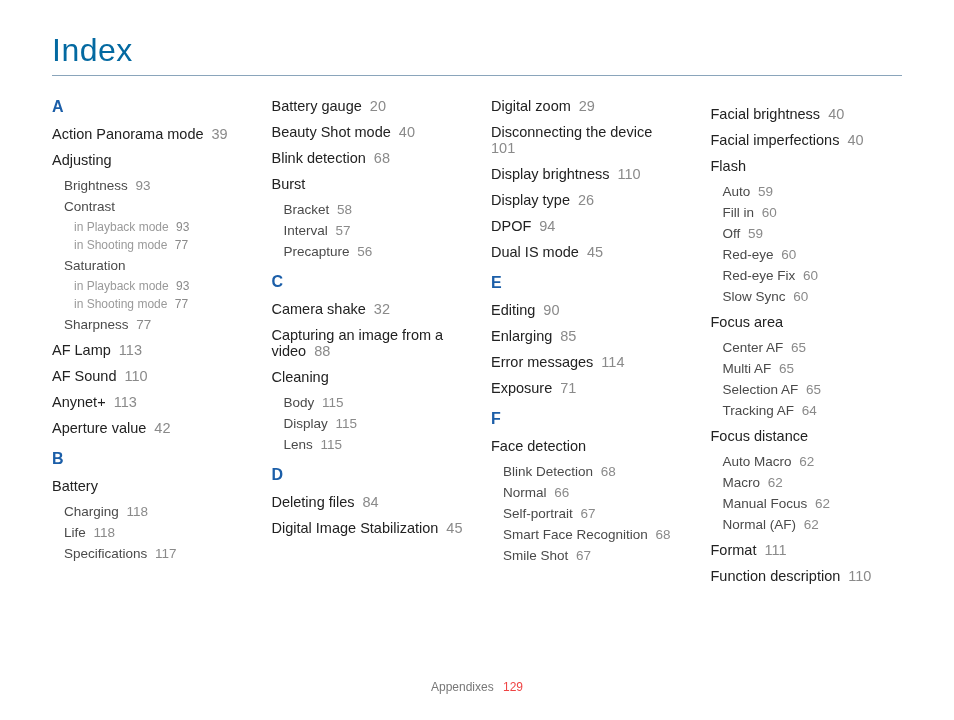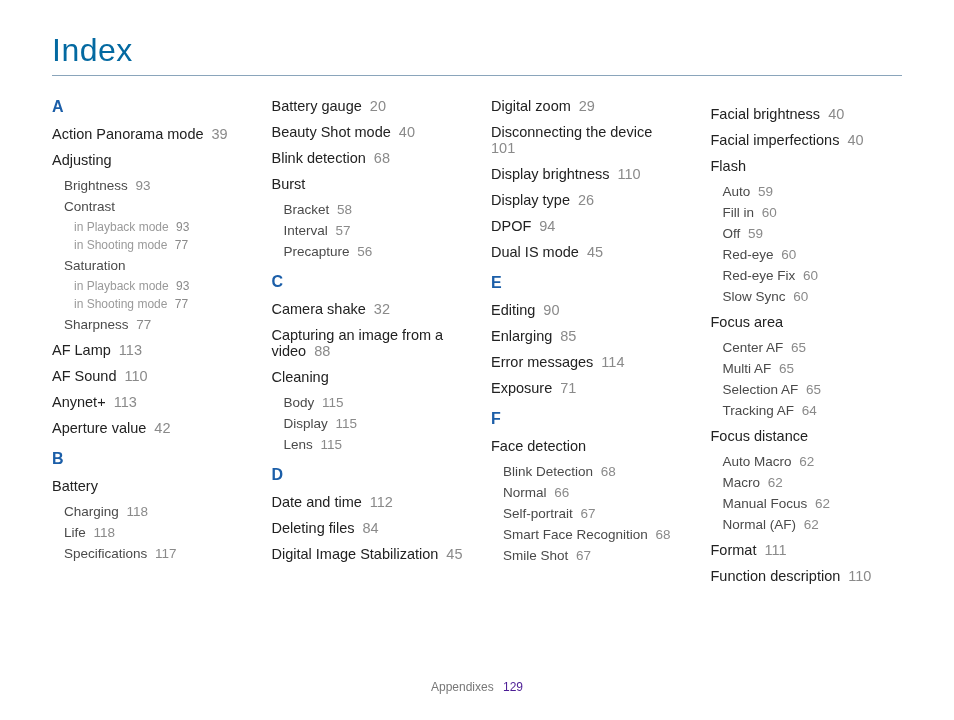--- a/index.html
+++ b/index.html
@@ -64,21 +64,21 @@
   }
   .footer {
     position: absolute;
     bottom: 26px;
     left: 0;
     right: 0;
     text-align: center;
     font-size: 12px;
     color: #777;
   }
-  .footer .pgnum { color: #4c1d95; margin-left: 6px; }
+  .footer .pgnum { color: #ef4444; margin-left: 6px; }
 </style>
 </head>
 <body>
 
 <div class="page">
   <h1 class="title">Index</h1>
   <hr class="rule">
   <div class="cols" id="cols">
       <div class="col">
         <div class="section-letter first">A</div>
@@ -111,21 +111,20 @@
         <div class="subentry"><span>Interval</span><span class="pg"> 57</span></div>
         <div class="subentry"><span>Precapture</span><span class="pg"> 56</span></div>
         <div class="section-letter">C</div>
         <div class="entry"><span>Camera shake</span><span class="pg"> 32</span></div>
         <div class="entry"><span>Capturing an image from a video</span><span class="pg"> 88</span></div>
         <div class="subhead">Cleaning</div>
         <div class="subentry"><span>Body</span><span class="pg"> 115</span></div>
         <div class="subentry"><span>Display</span><span class="pg"> 115</span></div>
         <div class="subentry"><span>Lens</span><span class="pg"> 115</span></div>
         <div class="section-letter">D</div>
-        <div class="entry"><span>Date and time</span><span class="pg"> 112</span></div>
         <div class="entry"><span>Deleting files</span><span class="pg"> 84</span></div>
         <div class="entry"><span>Digital Image Stabilization</span><span class="pg"> 45</span></div>
       </div>
       <div class="col">
         <div class="entry" style="margin-top: 4px;"><span>Digital zoom</span><span class="pg"> 29</span></div>
         <div class="entry"><span>Disconnecting the device</span><span class="pg"> 101</span></div>
         <div class="entry"><span>Display brightness</span><span class="pg"> 110</span></div>
         <div class="entry"><span>Display type</span><span class="pg"> 26</span></div>
         <div class="entry"><span>DPOF</span><span class="pg"> 94</span></div>
         <div class="entry"><span>Dual IS mode</span><span class="pg"> 45</span></div>

